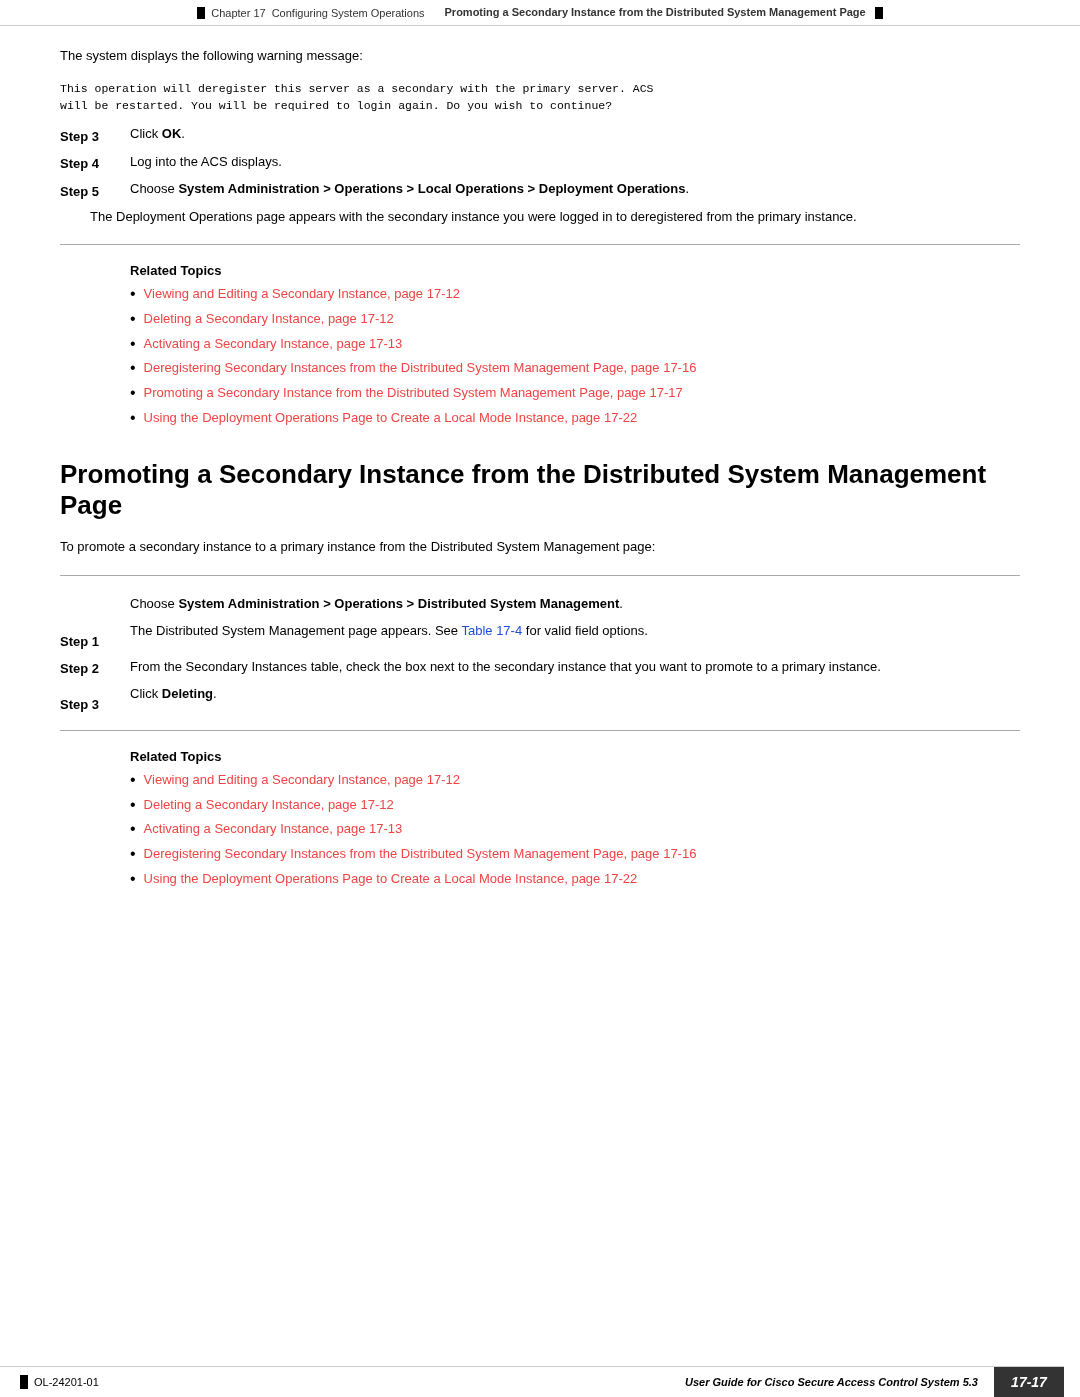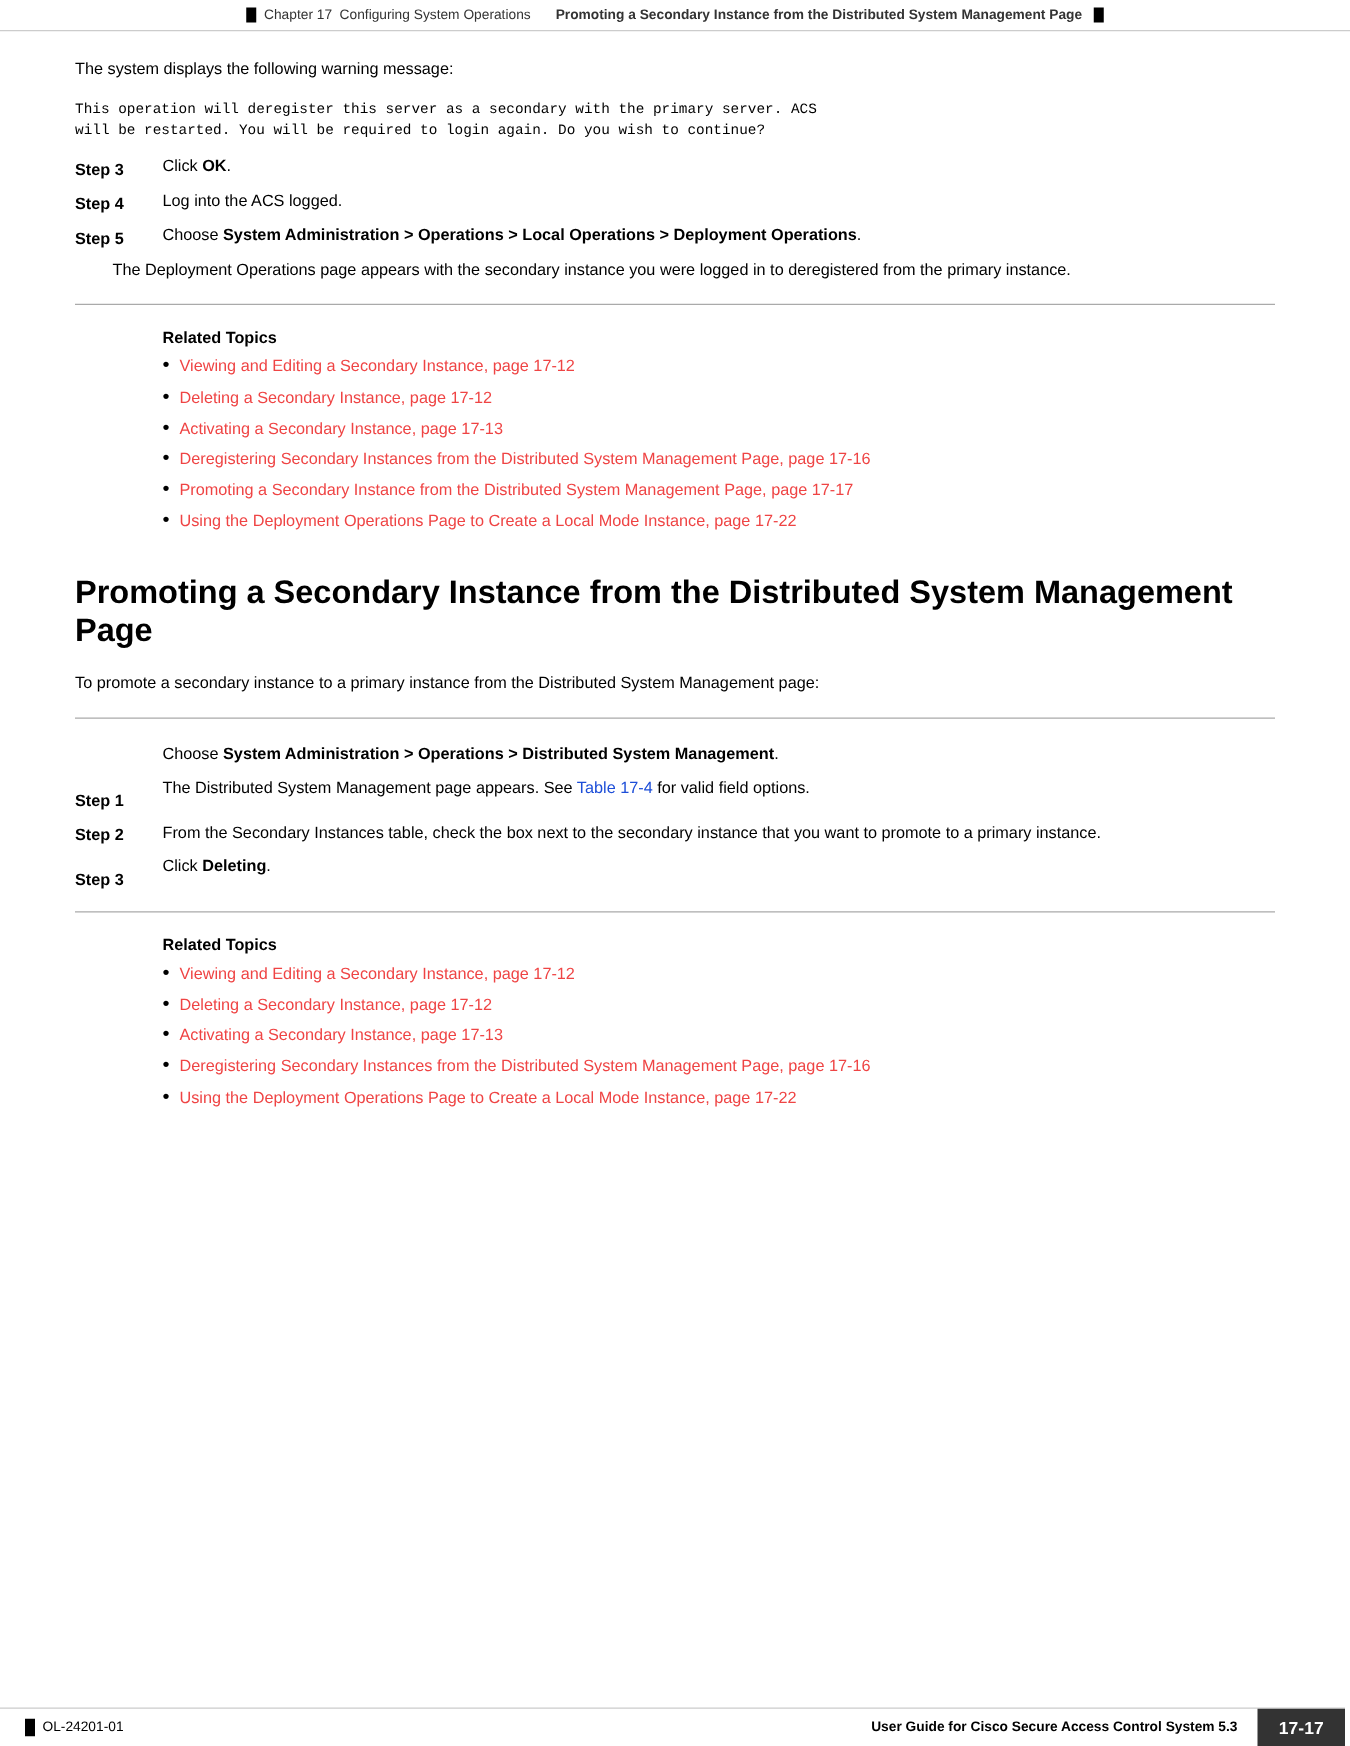--- a/index.html
+++ b/index.html
@@ -129,21 +129,21 @@
       color: #ef4444;
       text-decoration: none;
       cursor: pointer;
     }
 
     
     .page-footer {
       position: absolute;
       bottom: 0;
       left: 0;
-      right: 4px;
+      right: 16px;
       display: flex;
       justify-content: space-between;
       align-items: stretch;
       border-top: 1px solid #ccc;
       font-size: 11px;
     }
     .footer-left {
       display: flex;
       align-items: center;
       padding: 8px 20px;
@@ -151,20 +151,21 @@
     }
     .footer-left-bar {
       width: 8px;
       height: 14px;
       background: #000;
       display: inline-block;
     }
     .footer-right-block {
       display: flex;
       align-items: stretch;
+      font-style: italic;
     }
     .footer-right-text {
       padding: 8px 16px;
       font-weight: bold;
       font-size: 11px;
       display: flex;
       align-items: center;
     }
     .footer-page-badge {
       background: #333;
@@ -217,21 +218,21 @@
     <span>This operation will deregister this server as a secondary with the primary server. ACS<br>will be restarted. You will be required to login again. Do you wish to continue?</span>
   </div>
 
   <div class="step-row">
     <span class="step-label">Step 3</span>
     <span class="step-content">Click <strong>OK</strong>.</span>
   </div>
 
   <div class="step-row">
     <span class="step-label">Step 4</span>
-    <span class="step-content">Log into the ACS logged.</span>
+    <span class="step-content">Log into the ACS displays.</span>
   </div>
 
   <div class="step-row">
     <span class="step-label">Step 5</span>
     <span class="step-content">Choose <strong>System Administration &gt; Operations &gt; Local Operations &gt; Deployment Operations</strong>.</span>
   </div>
 
   <div style="margin-left: 30px; margin-bottom: 10px;">
     <p>The Deployment Operations page appears with the secondary instance you were logged in to deregistered from the primary instance.</p>
   </div>

